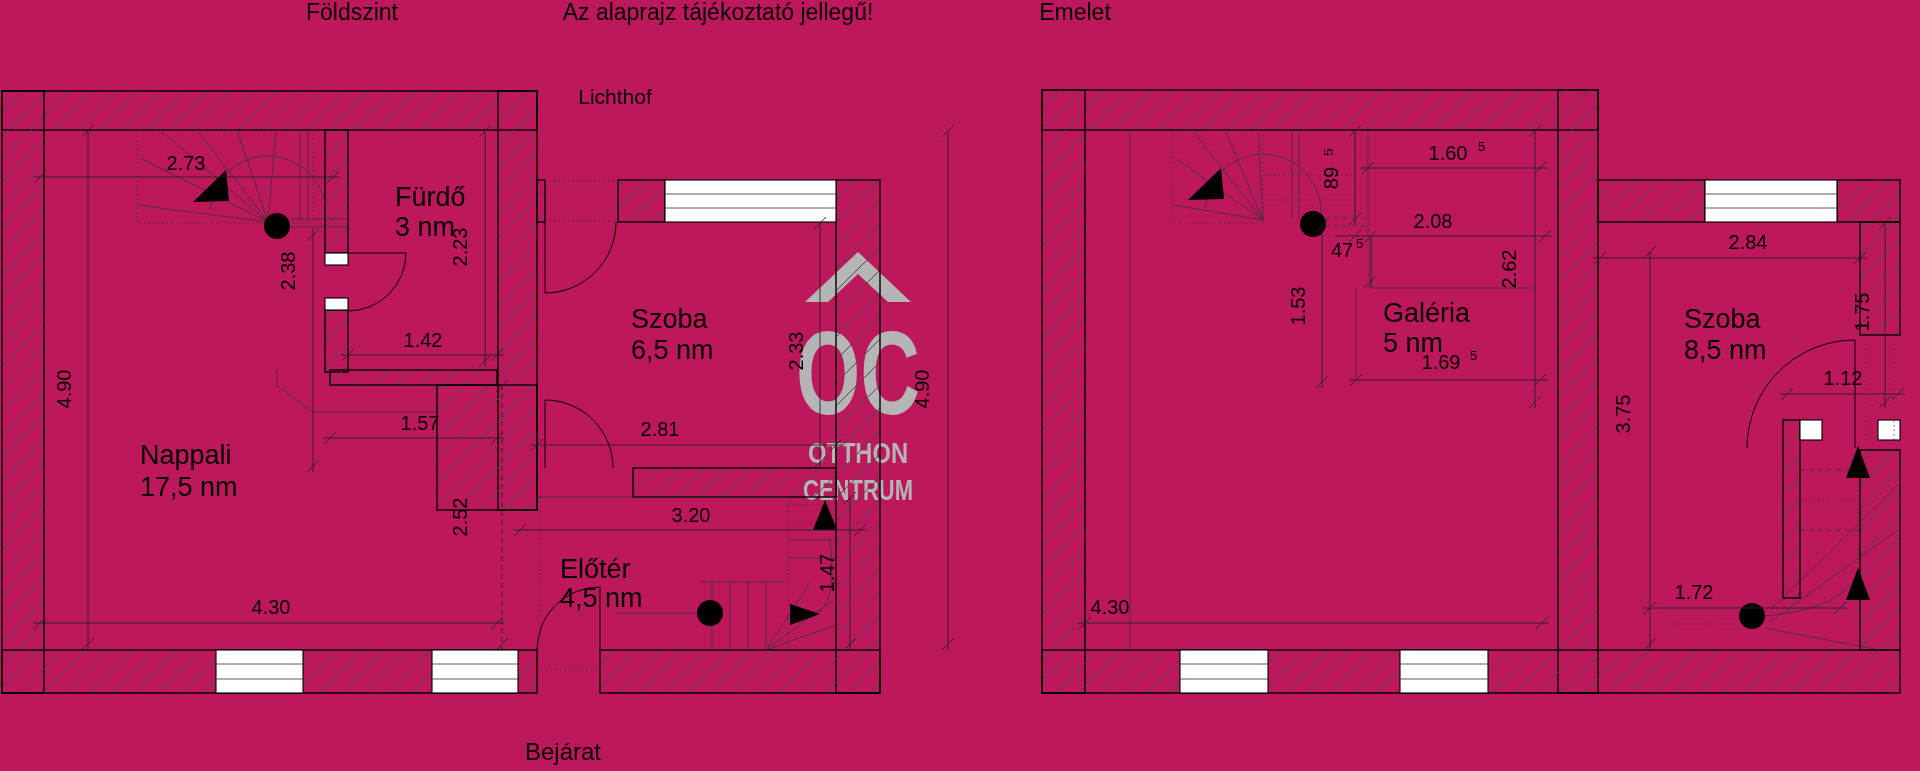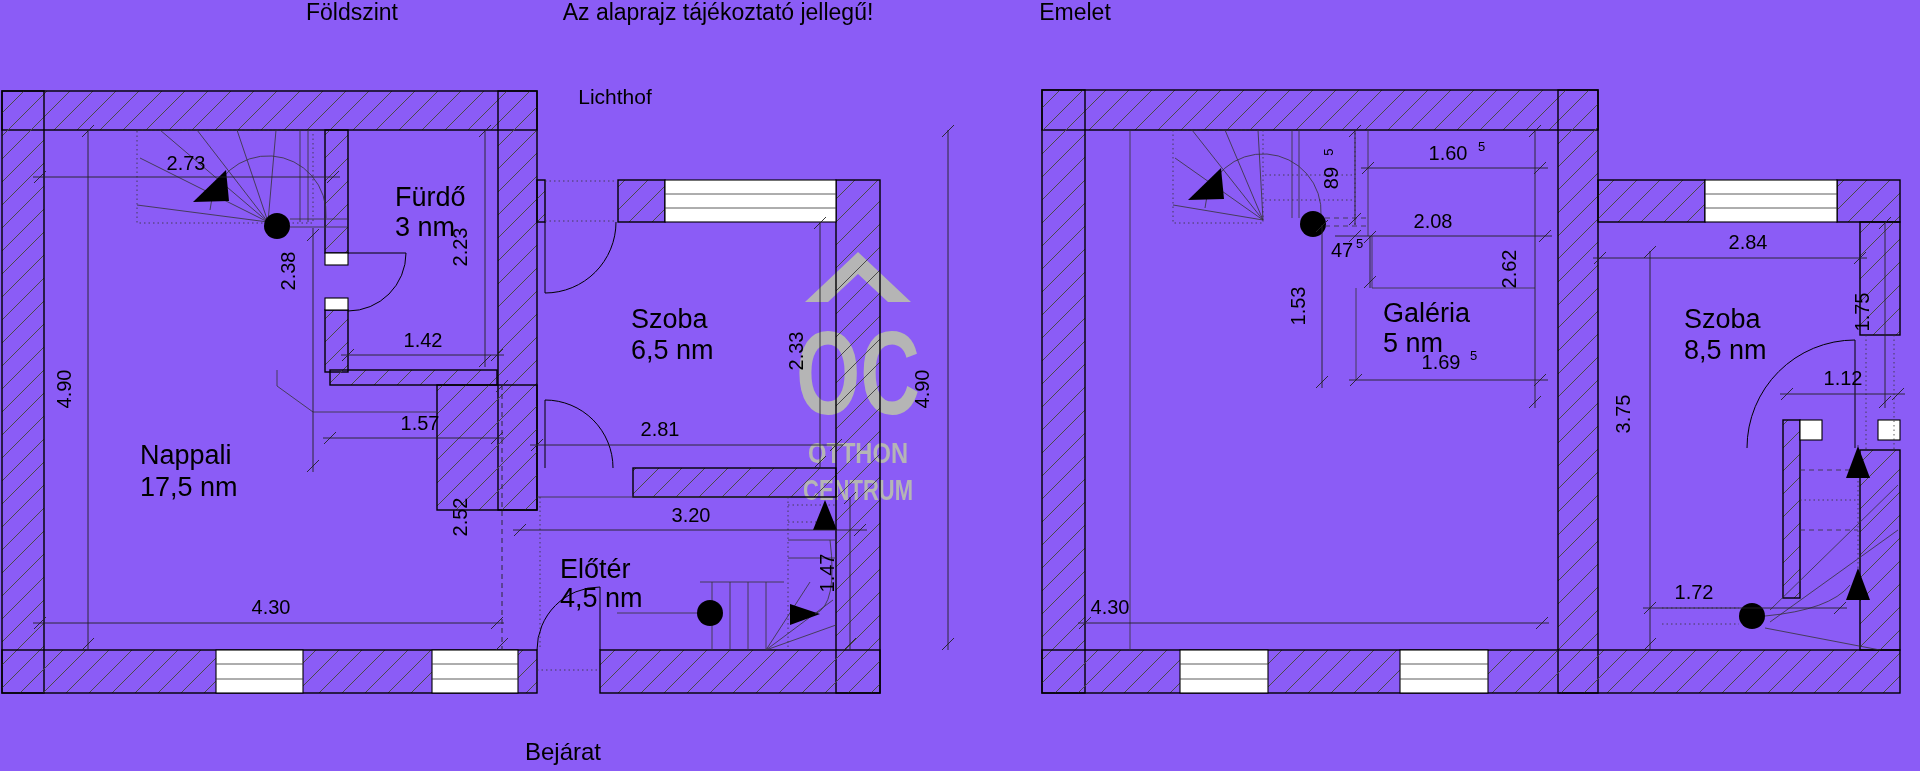--- a/index.html
+++ b/index.html
@@ -1,16 +1,16 @@
 <!DOCTYPE html>
 <html><head>
 <meta charset="utf-8">
 <style>
   html,body{margin:0;padding:0;background:#fff;}
-  #stage{width:1920px;height:771px;background:#8b5cf6;position:relative;overflow:hidden;}
+  #stage{width:1920px;height:771px;background:#be185d;position:relative;overflow:hidden;}
   svg{display:block;}
   .wall{fill:url(#h);stroke:#000;stroke-width:1.4;}
   .win{fill:#fff;stroke:#000;stroke-width:1.1;}
   .thin{fill:none;stroke:#000;stroke-width:1;}
   .thin2{fill:none;stroke:#333;stroke-width:0.8;}
   .dim{fill:none;stroke:#222;stroke-width:0.9;}
   .dash{stroke-dasharray:5 4;}
   .dot3{stroke-dasharray:1.5 3;}
   .blk{fill:#000;stroke:none;}
   text{font-family:"Liberation Sans","DejaVu Sans",sans-serif;fill:#000;}

